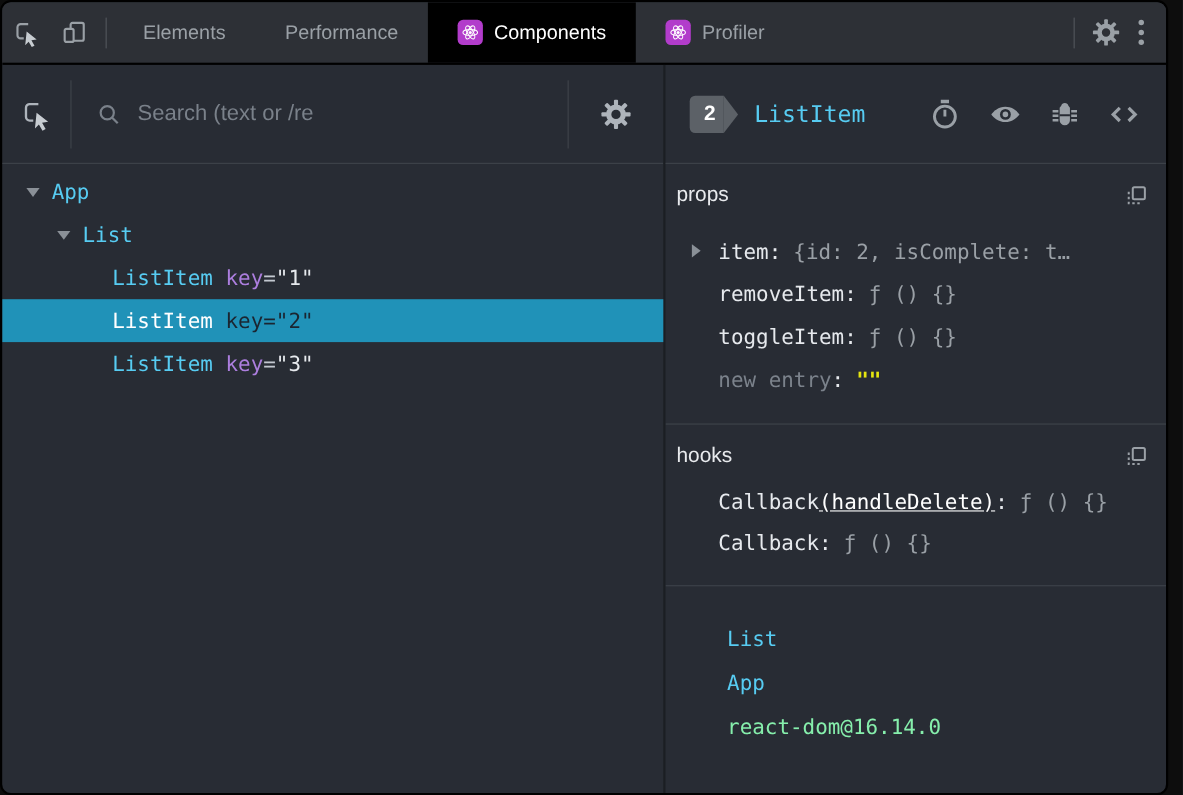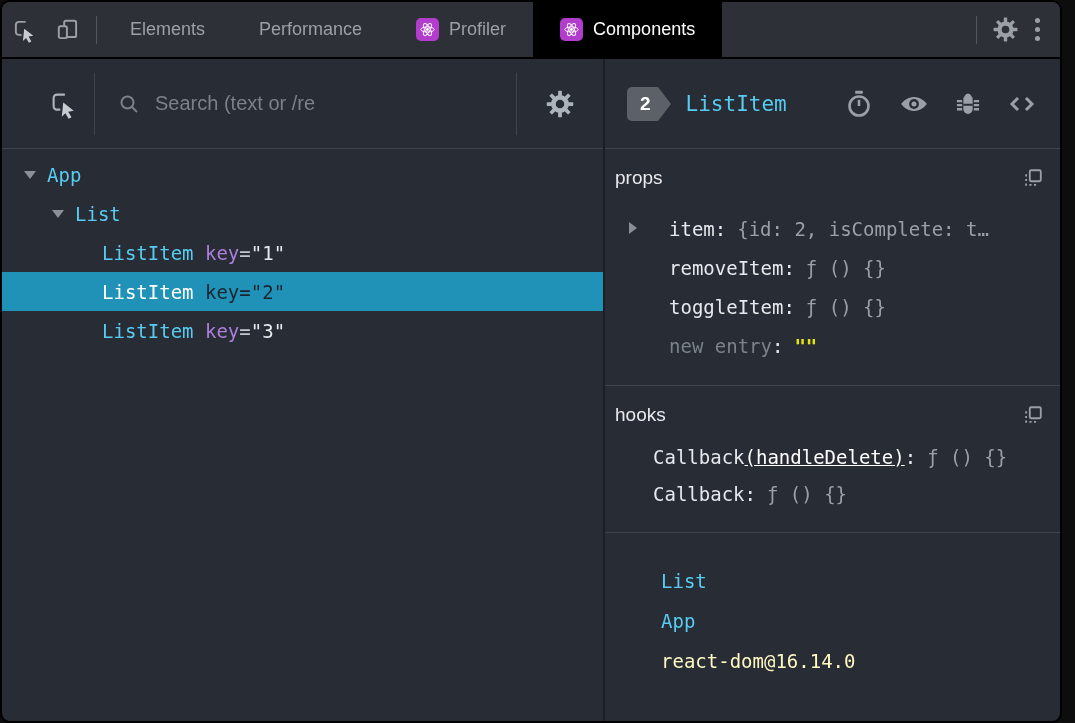--- a/index.html
+++ b/index.html
@@ -40,21 +40,21 @@
   
   .main { flex:1; display:flex; min-height:0; }
   .left  { width:601px; flex:0 0 601px; display:flex; flex-direction:column; }
   .split { width:2px; background:#1b1e23; }
   .right { flex:1; display:flex; flex-direction:column; min-width:0; }
 
   
   .ltoolbar {
     height:90px; flex:0 0 90px;
     border-bottom:1px solid #3f444b;
-    display:flex; align-items:center;padding-left:30px;
+    display:flex; align-items:center;
   }
   .lt-inspect { width:62px; display:flex; justify-content:center; cursor:pointer; }
   .lt-vdiv { width:1px; height:62px; background:#3f444b; }
   .search-wrap { display:flex; align-items:center; gap:14px; padding-left:22px; flex:1; }
   .search-input {
     background:transparent; border:none; outline:none;
     color:#e8eaed; font-family:"Liberation Sans",sans-serif; font-size:20px; width:320px;
   }
   .search-input::placeholder { color:#7a818a; }
   .lt-gear { width:86px; display:flex; justify-content:center; cursor:pointer; }
@@ -96,33 +96,33 @@
   .section { border-bottom:1px solid #3f444b; padding:16px 10px 20px 10px; }
   .section:last-child { border-bottom:none; }
   .sec-head { display:flex; align-items:center; justify-content:space-between; height:26px; }
   .sec-title { color:#e8eaed; font-size:19px; }
   .copy-btn { cursor:pointer; display:flex; padding-right:6px; }
 
   .kvrows { margin-top:18px; font-family:"DejaVu Sans Mono",monospace; font-size:19px; }
   .prow { height:39px; display:flex; align-items:center; position:relative; padding-left:38px; white-space:pre; }
   .prow .tri-r { position:absolute; left:14px; top:13px; width:0; height:0;
     border-top:6px solid transparent; border-bottom:6px solid transparent; border-left:8px solid #8a9097; }
-  .pkey { color:#e6e9ed;margin-left:16px; }
+  .pkey { color:#e6e9ed; }
   .pkey.dim { color:#7b828b; }
   .psep { color:#e6e9ed; }
   .pval { color:#9aa0a6; margin-left:11px; }
   .pval.yellow { color:#e5e510; font-weight:bold; }
   .hfn { color:#e6e9ed; }
   .harg { color:#ffffff;text-decoration:underline; }
   .hrow { height:37px; display:flex; align-items:center; padding-left:38px; white-space:pre; }
 
   .rendered-items { margin-top:12px; font-family:"DejaVu Sans Mono",monospace; font-size:19px; }
   .ritem { height:40px; display:flex; align-items:center; padding-left:46px; }
   .ritem .link { color:#57ccf2; cursor:pointer; }
-  .ritem .plain { color:#fef9c3; }
+  .ritem .plain { color:#86efac; }
 </style>
 </head>
 <body>
 
 <div class="window">
 
   <div class="tabbar">
     <span class="tb-iconbtn">
       <svg width="26" height="26" viewBox="0 0 24 24" fill="none" stroke="#9aa0a6" stroke-width="1.8">
         <path d="M13.5 4.5 H7.2 a2.7 2.7 0 0 0-2.7 2.7 v6.6 a2.7 2.7 0 0 0 2.7 2.7 h2.6"></path>
@@ -136,41 +136,41 @@
       </svg>
     </span>
     <span class="tb-vdiv"></span>
 
     <div class="tab">
       <span>Elements</span>
     </div>
     <div class="tab">
       <span>Performance</span>
     </div>
+    <div class="tab active">
+      <span class="react-badge">
+        <svg width="19" height="19" viewBox="0 0 20 20" fill="none" stroke="#ffffff" stroke-width="1">
+          <ellipse cx="10" cy="10" rx="7" ry="2.7"></ellipse>
+          <ellipse cx="10" cy="10" rx="7" ry="2.7" transform="rotate(60 10 10)"></ellipse>
+          <ellipse cx="10" cy="10" rx="7" ry="2.7" transform="rotate(120 10 10)"></ellipse>
+          <circle cx="10" cy="10" r="1.5" fill="#ffffff" stroke="none"></circle>
+        </svg>
+      </span>
+      <span>Components</span>
+    </div>
     <div class="tab">
       <span class="react-badge">
         <svg width="19" height="19" viewBox="0 0 20 20" fill="none" stroke="#ffffff" stroke-width="1">
           <ellipse cx="10" cy="10" rx="7" ry="2.7"></ellipse>
           <ellipse cx="10" cy="10" rx="7" ry="2.7" transform="rotate(60 10 10)"></ellipse>
           <ellipse cx="10" cy="10" rx="7" ry="2.7" transform="rotate(120 10 10)"></ellipse>
           <circle cx="10" cy="10" r="1.5" fill="#ffffff" stroke="none"></circle>
         </svg>
       </span>
       <span>Profiler</span>
-    </div>
-    <div class="tab active">
-      <span class="react-badge">
-        <svg width="19" height="19" viewBox="0 0 20 20" fill="none" stroke="#ffffff" stroke-width="1">
-          <ellipse cx="10" cy="10" rx="7" ry="2.7"></ellipse>
-          <ellipse cx="10" cy="10" rx="7" ry="2.7" transform="rotate(60 10 10)"></ellipse>
-          <ellipse cx="10" cy="10" rx="7" ry="2.7" transform="rotate(120 10 10)"></ellipse>
-          <circle cx="10" cy="10" r="1.5" fill="#ffffff" stroke="none"></circle>
-        </svg>
-      </span>
-      <span>Components</span>
     </div>
 
     <span class="tabbar-spacer"></span>
     <span class="tb-vdiv"></span>
     <span class="tb-iconbtn">
       <svg width="27" height="27" viewBox="0 0 24 24">
         <g fill="#9aa0a6">
           <rect x="10.5" y="1.4" width="3" height="4.2" rx="0.7"></rect>
           <rect x="10.5" y="1.4" width="3" height="4.2" rx="0.7" transform="rotate(45 12 12)"></rect>
           <rect x="10.5" y="1.4" width="3" height="4.2" rx="0.7" transform="rotate(90 12 12)"></rect>

